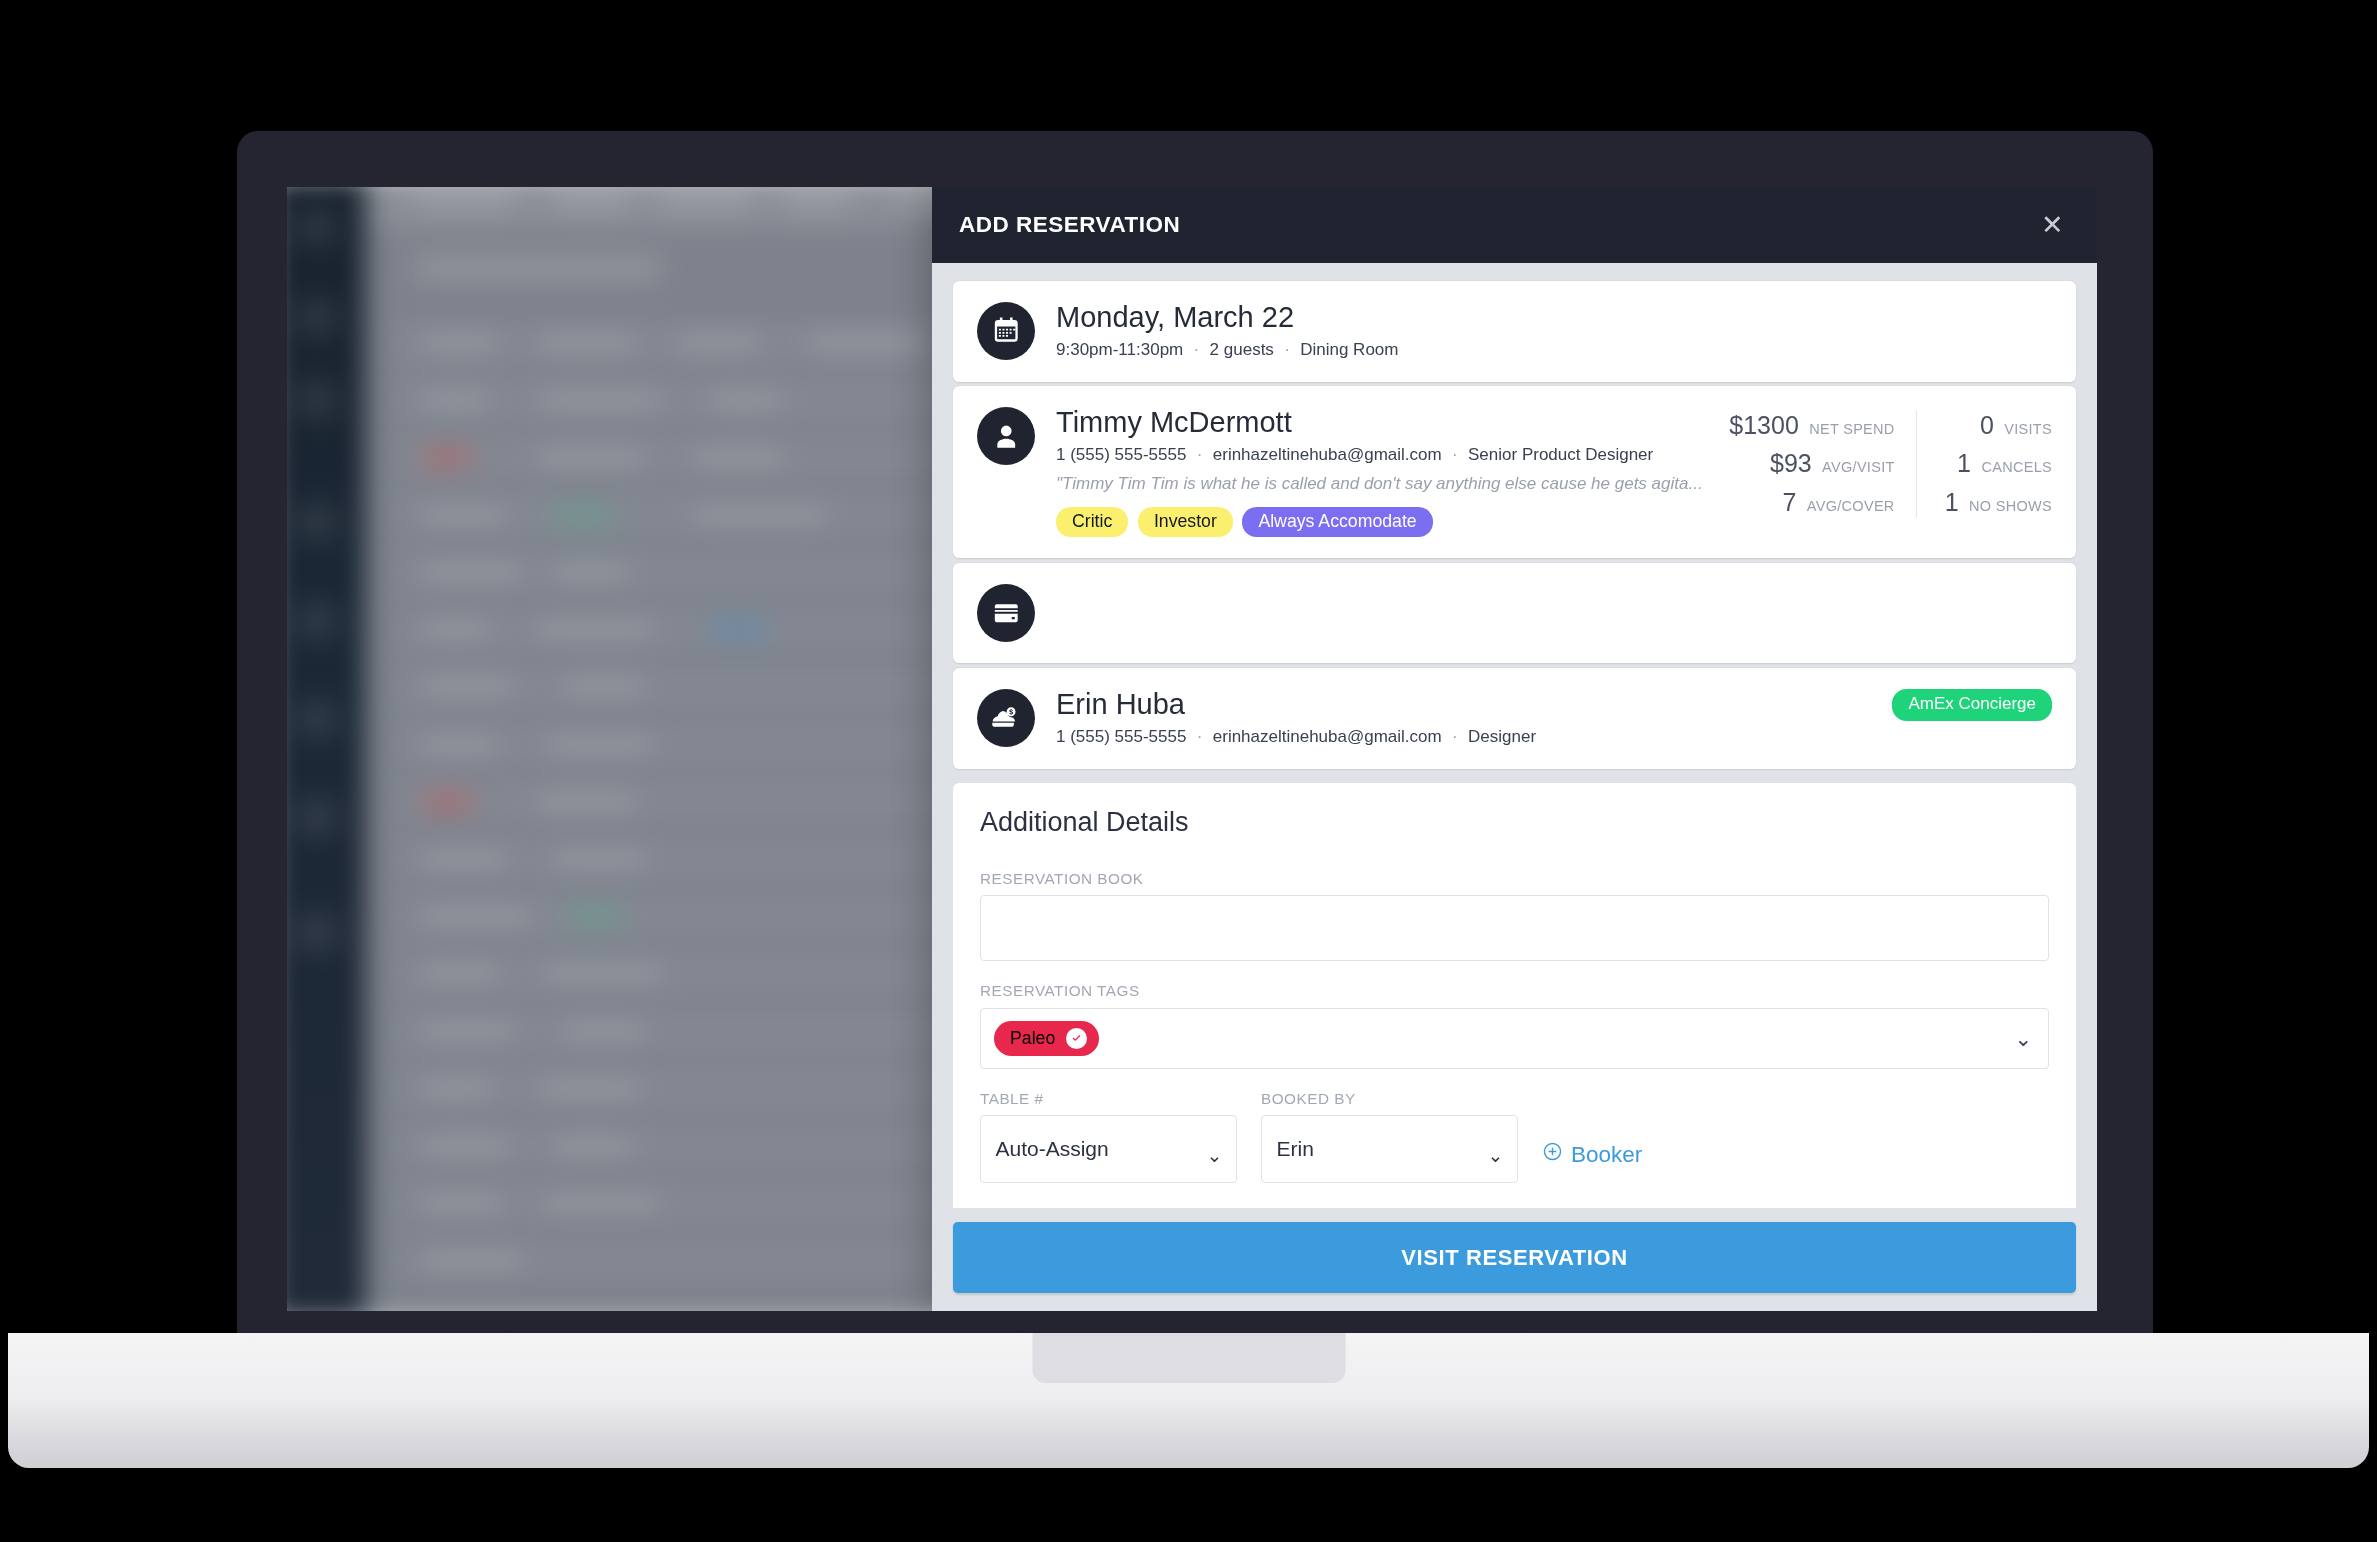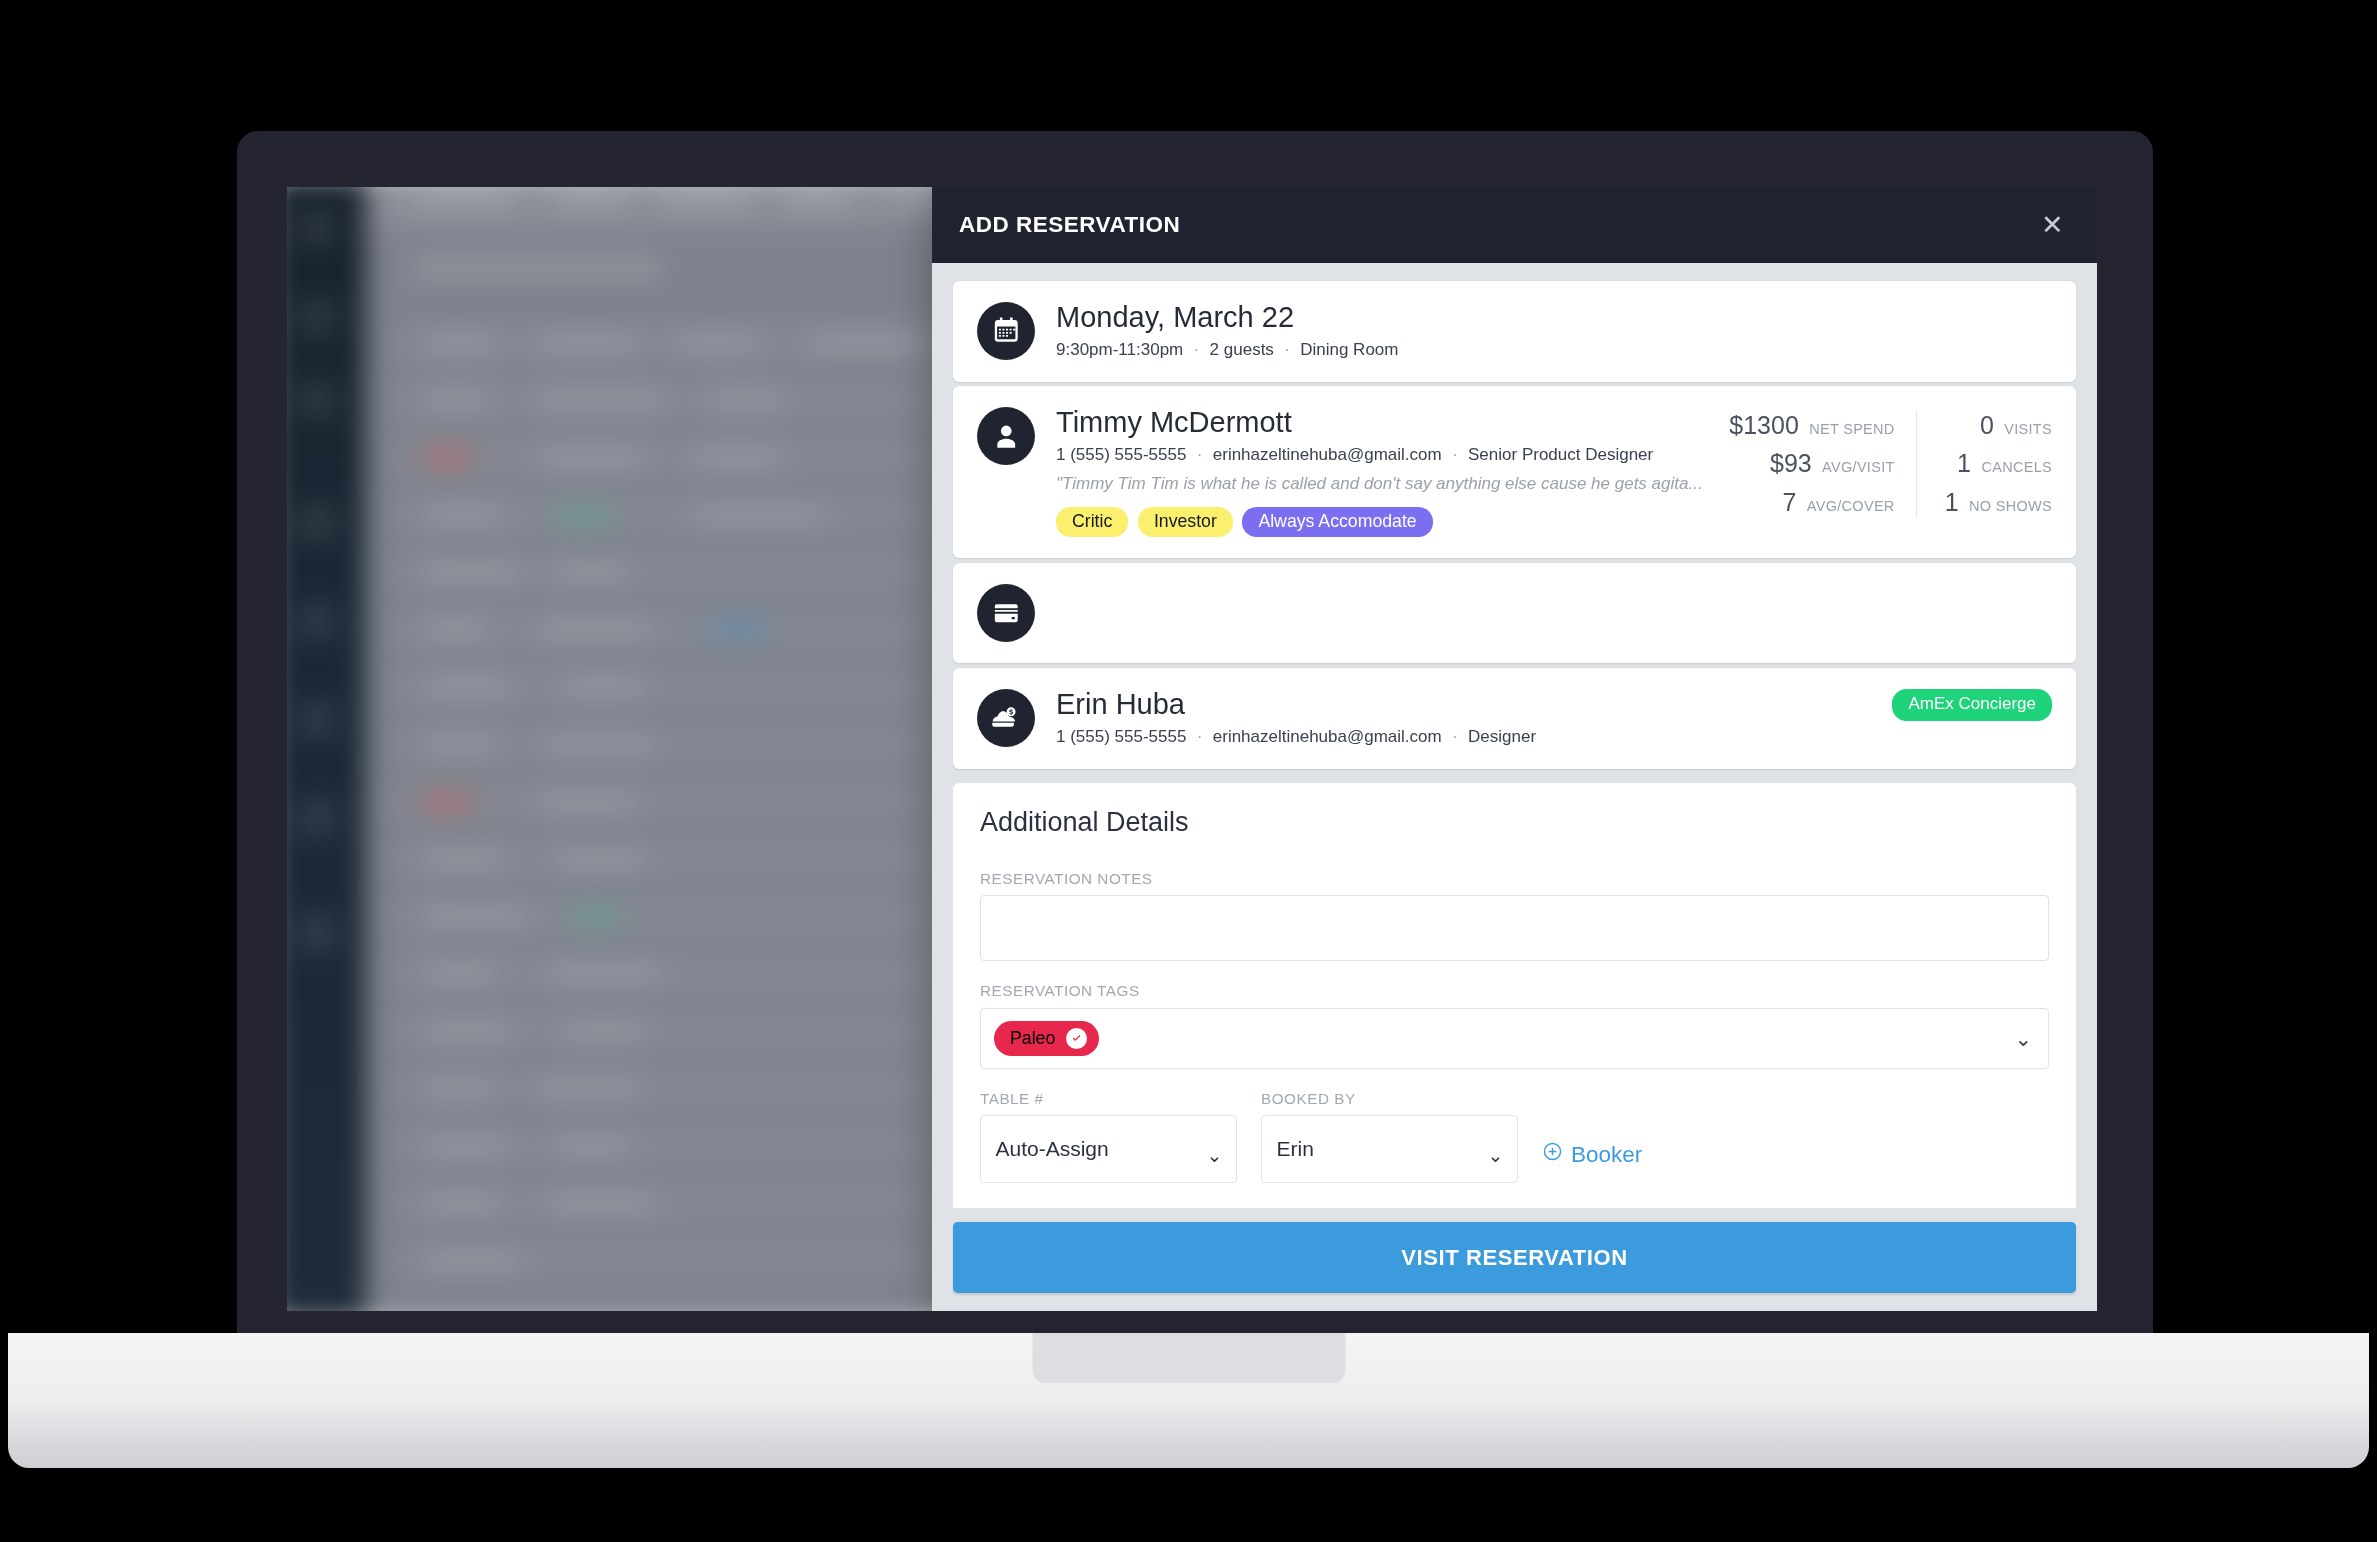--- a/index.html
+++ b/index.html
@@ -483,21 +483,21 @@
               <span class="sep">·</span>
               <span>Designer</span>
             </div>
           </div>
           <div class="badge-amex">AmEx Concierge</div>
         </div>
 
         <div class="details">
           <div class="details-title">Additional Details</div>
 
-          <div class="field-label">RESERVATION NOTES</div>
+          <div class="field-label">RESERVATION BOOK</div>
           <textarea class="notes-box" placeholder="" style=""></textarea>
 
           <div class="field-gap"></div>
 
           <div class="field-label">RESERVATION TAGS</div>
           <div class="tags-input">
             <span class="pill-paleo">
               <span>Paleo</span>
               <span class="pill-check">
                 <svg viewBox="0 0 24 24">

